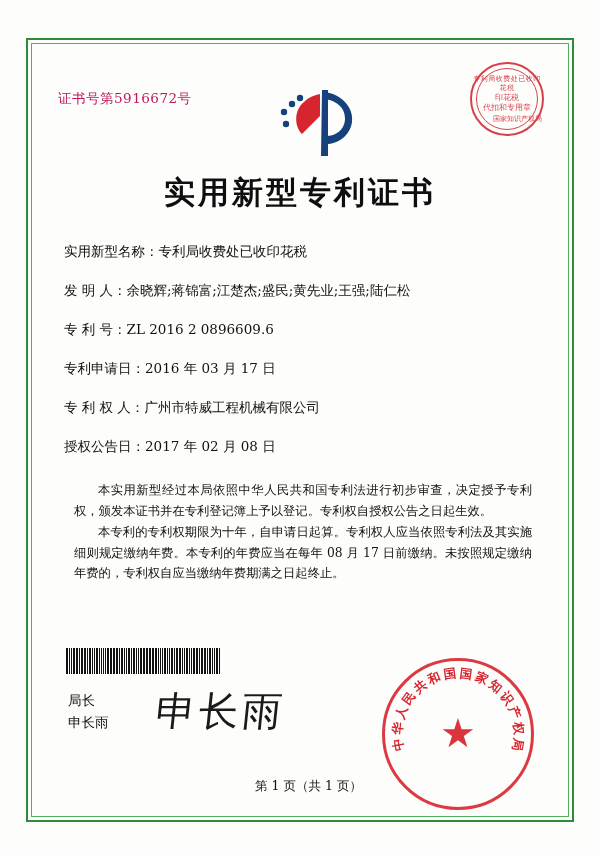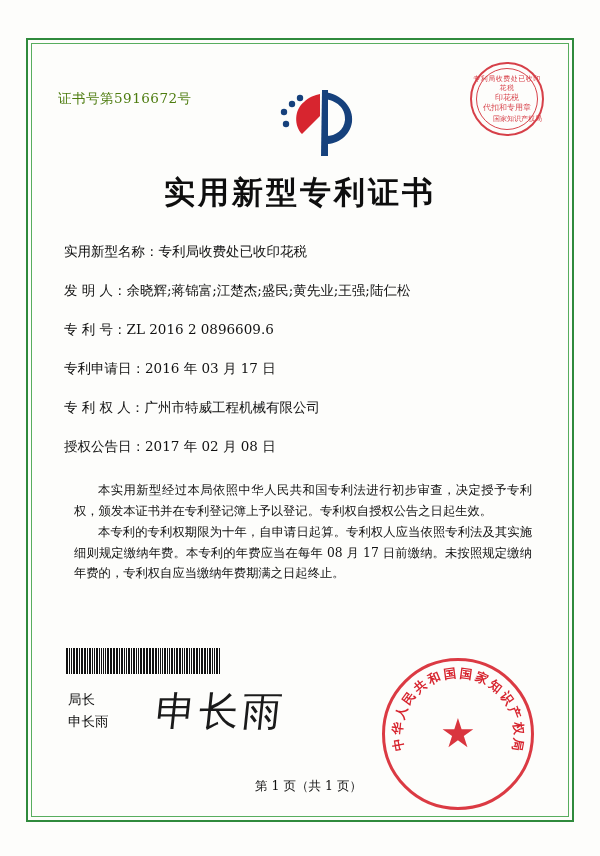--- a/index.html
+++ b/index.html
@@ -58,21 +58,21 @@
     width: 504px;
     height: 740px;
   }
 
   
   .cert-no {
     position: absolute;
     left: 10px;
     top: 30px;
     font-size: 13.5px;
-    color: #4d7c0f;
+    color: #be185d;
     letter-spacing: 0.5px;
     font-family: "DejaVu Serif", serif;
   }
 
   
   .red-seal-top {
     position: absolute;
     right: 8px;
     top: 2px;
     width: 74px;
@@ -194,21 +194,21 @@
   }
 
   
   .sig-block {
     position: absolute;
     left: 20px;
     top: 630px;
     font-size: 13.5px;
     line-height: 22px;
     color: #111;
-    font-family: Liberation Mono, monospace;
+    font-family: Liberation Serif, serif;
   }
   .sig-hand {
     position: absolute;
     left: 108px;
     top: 624px;
     font-size: 40px;
     color: #1a1a1a;
     font-family: "DejaVu Serif", serif;
     letter-spacing: 3px;
     transform: skewX(-6deg);

